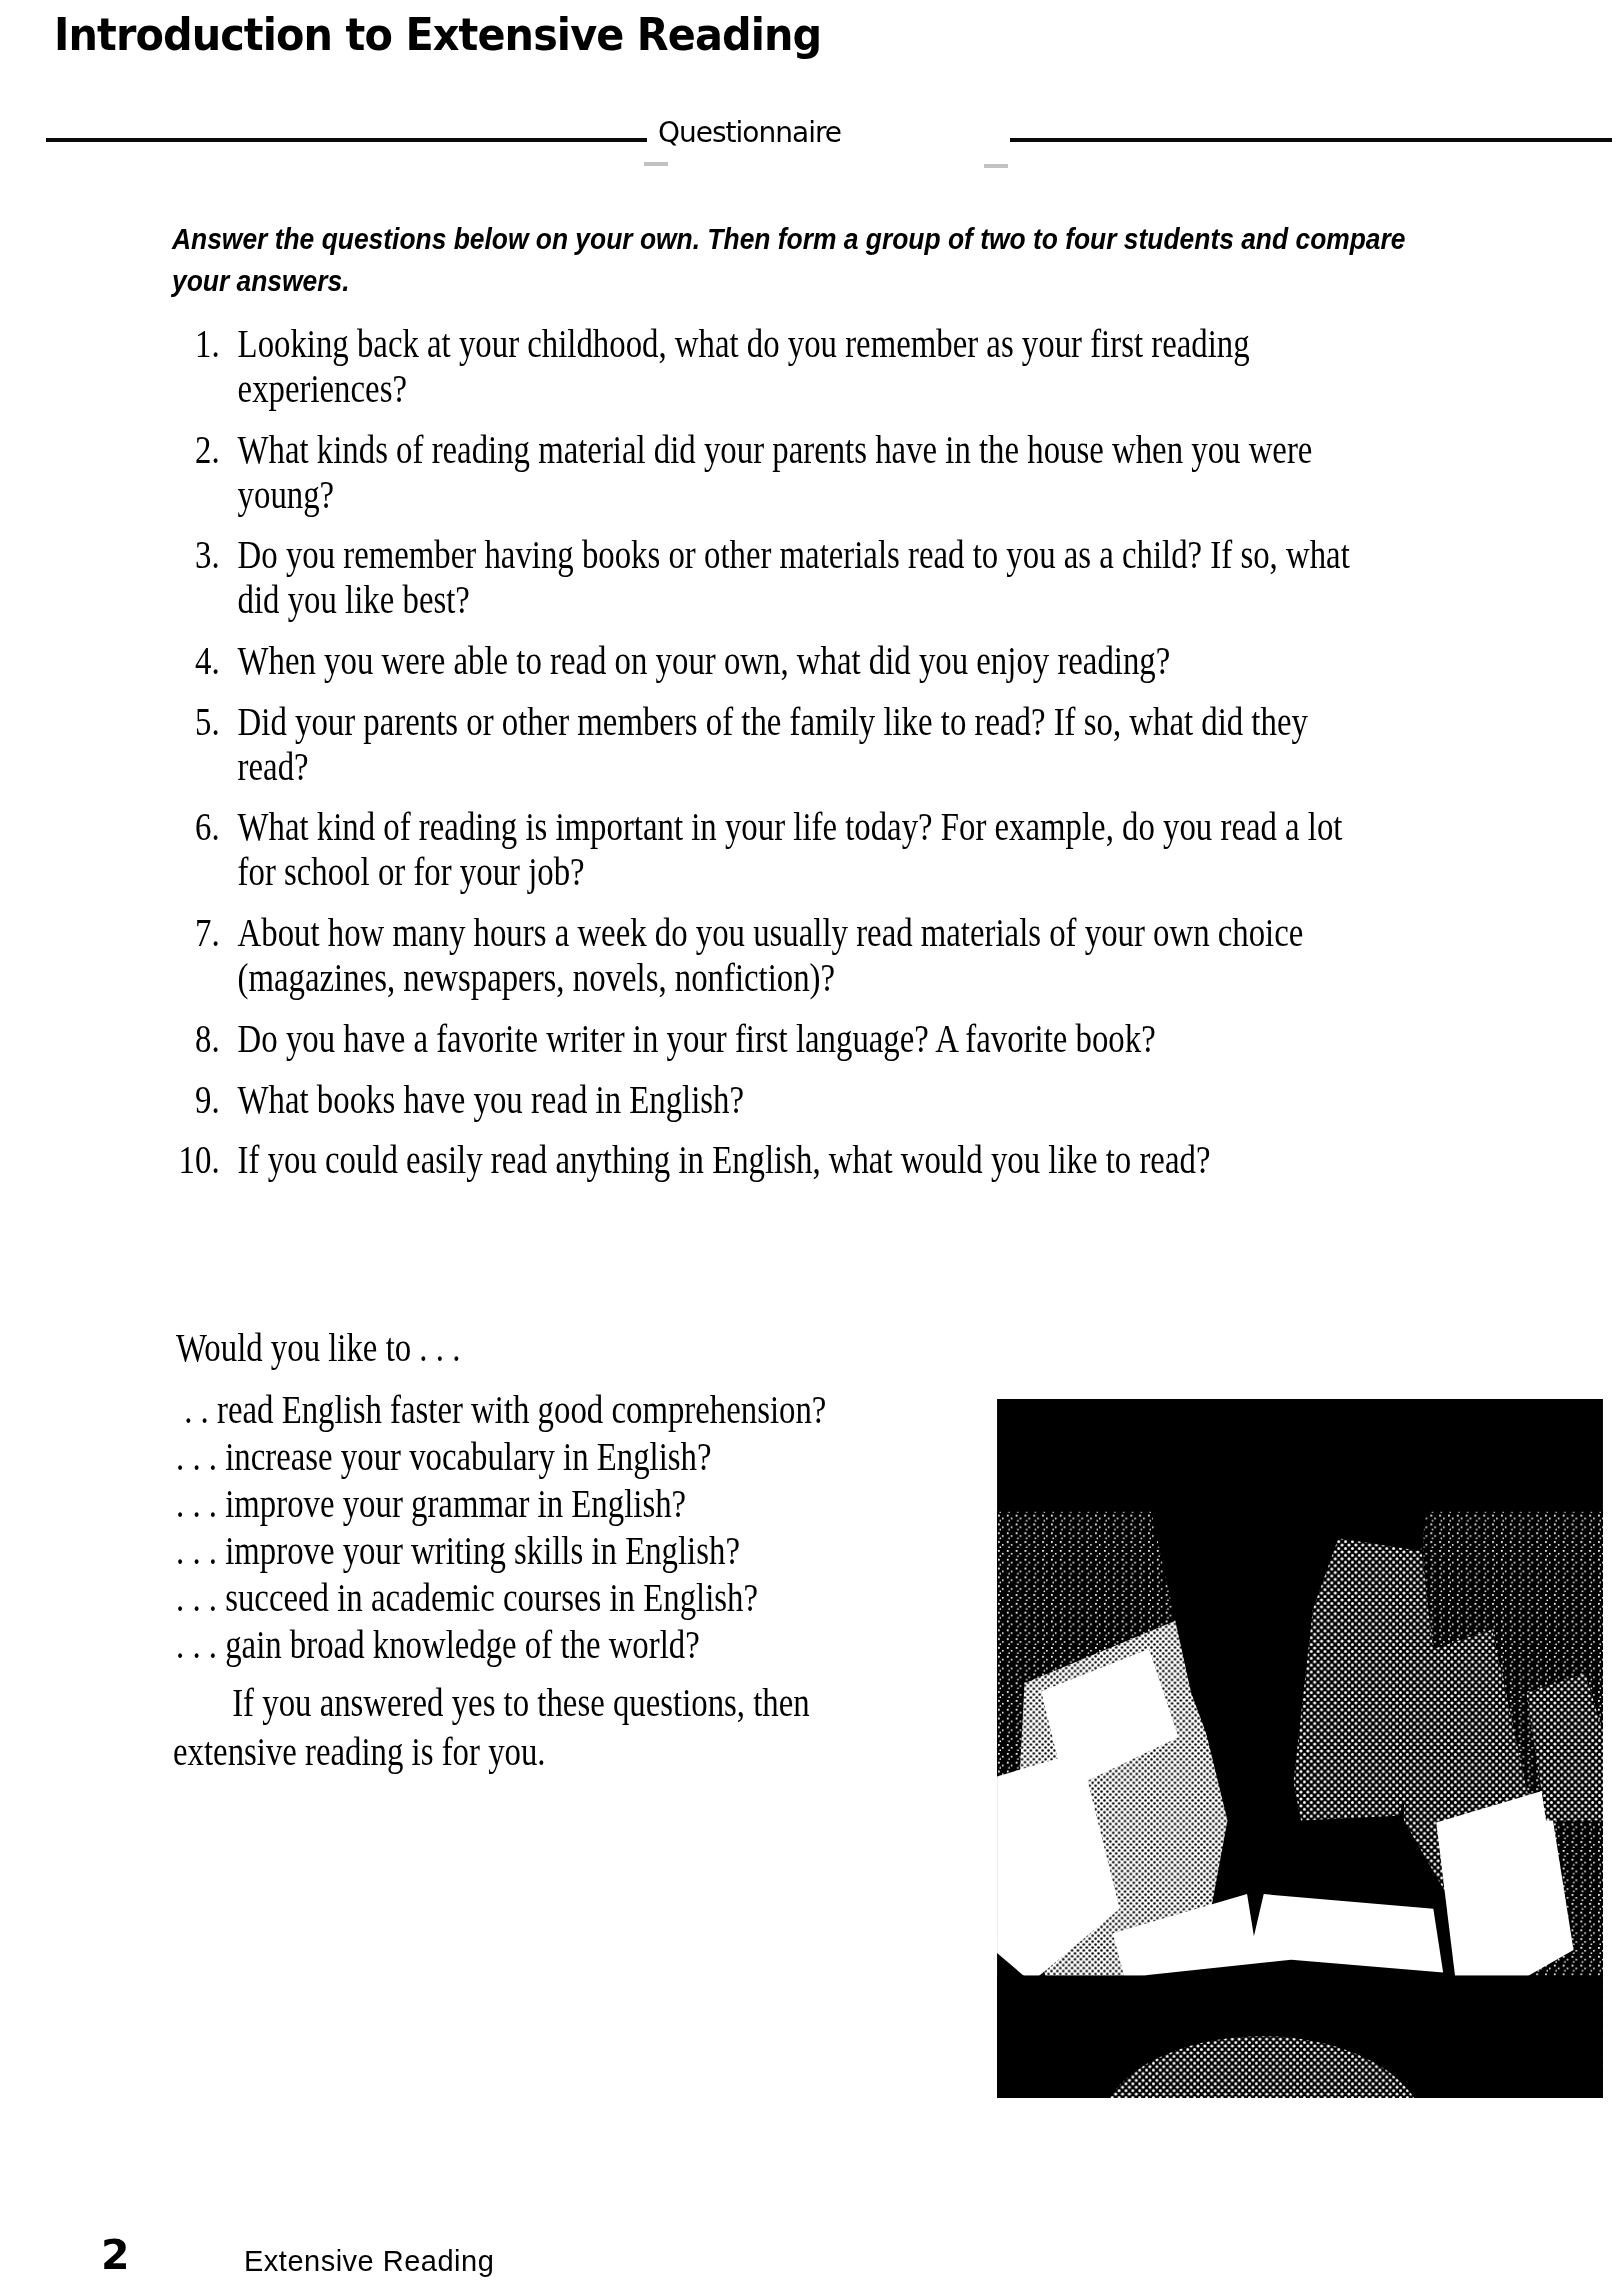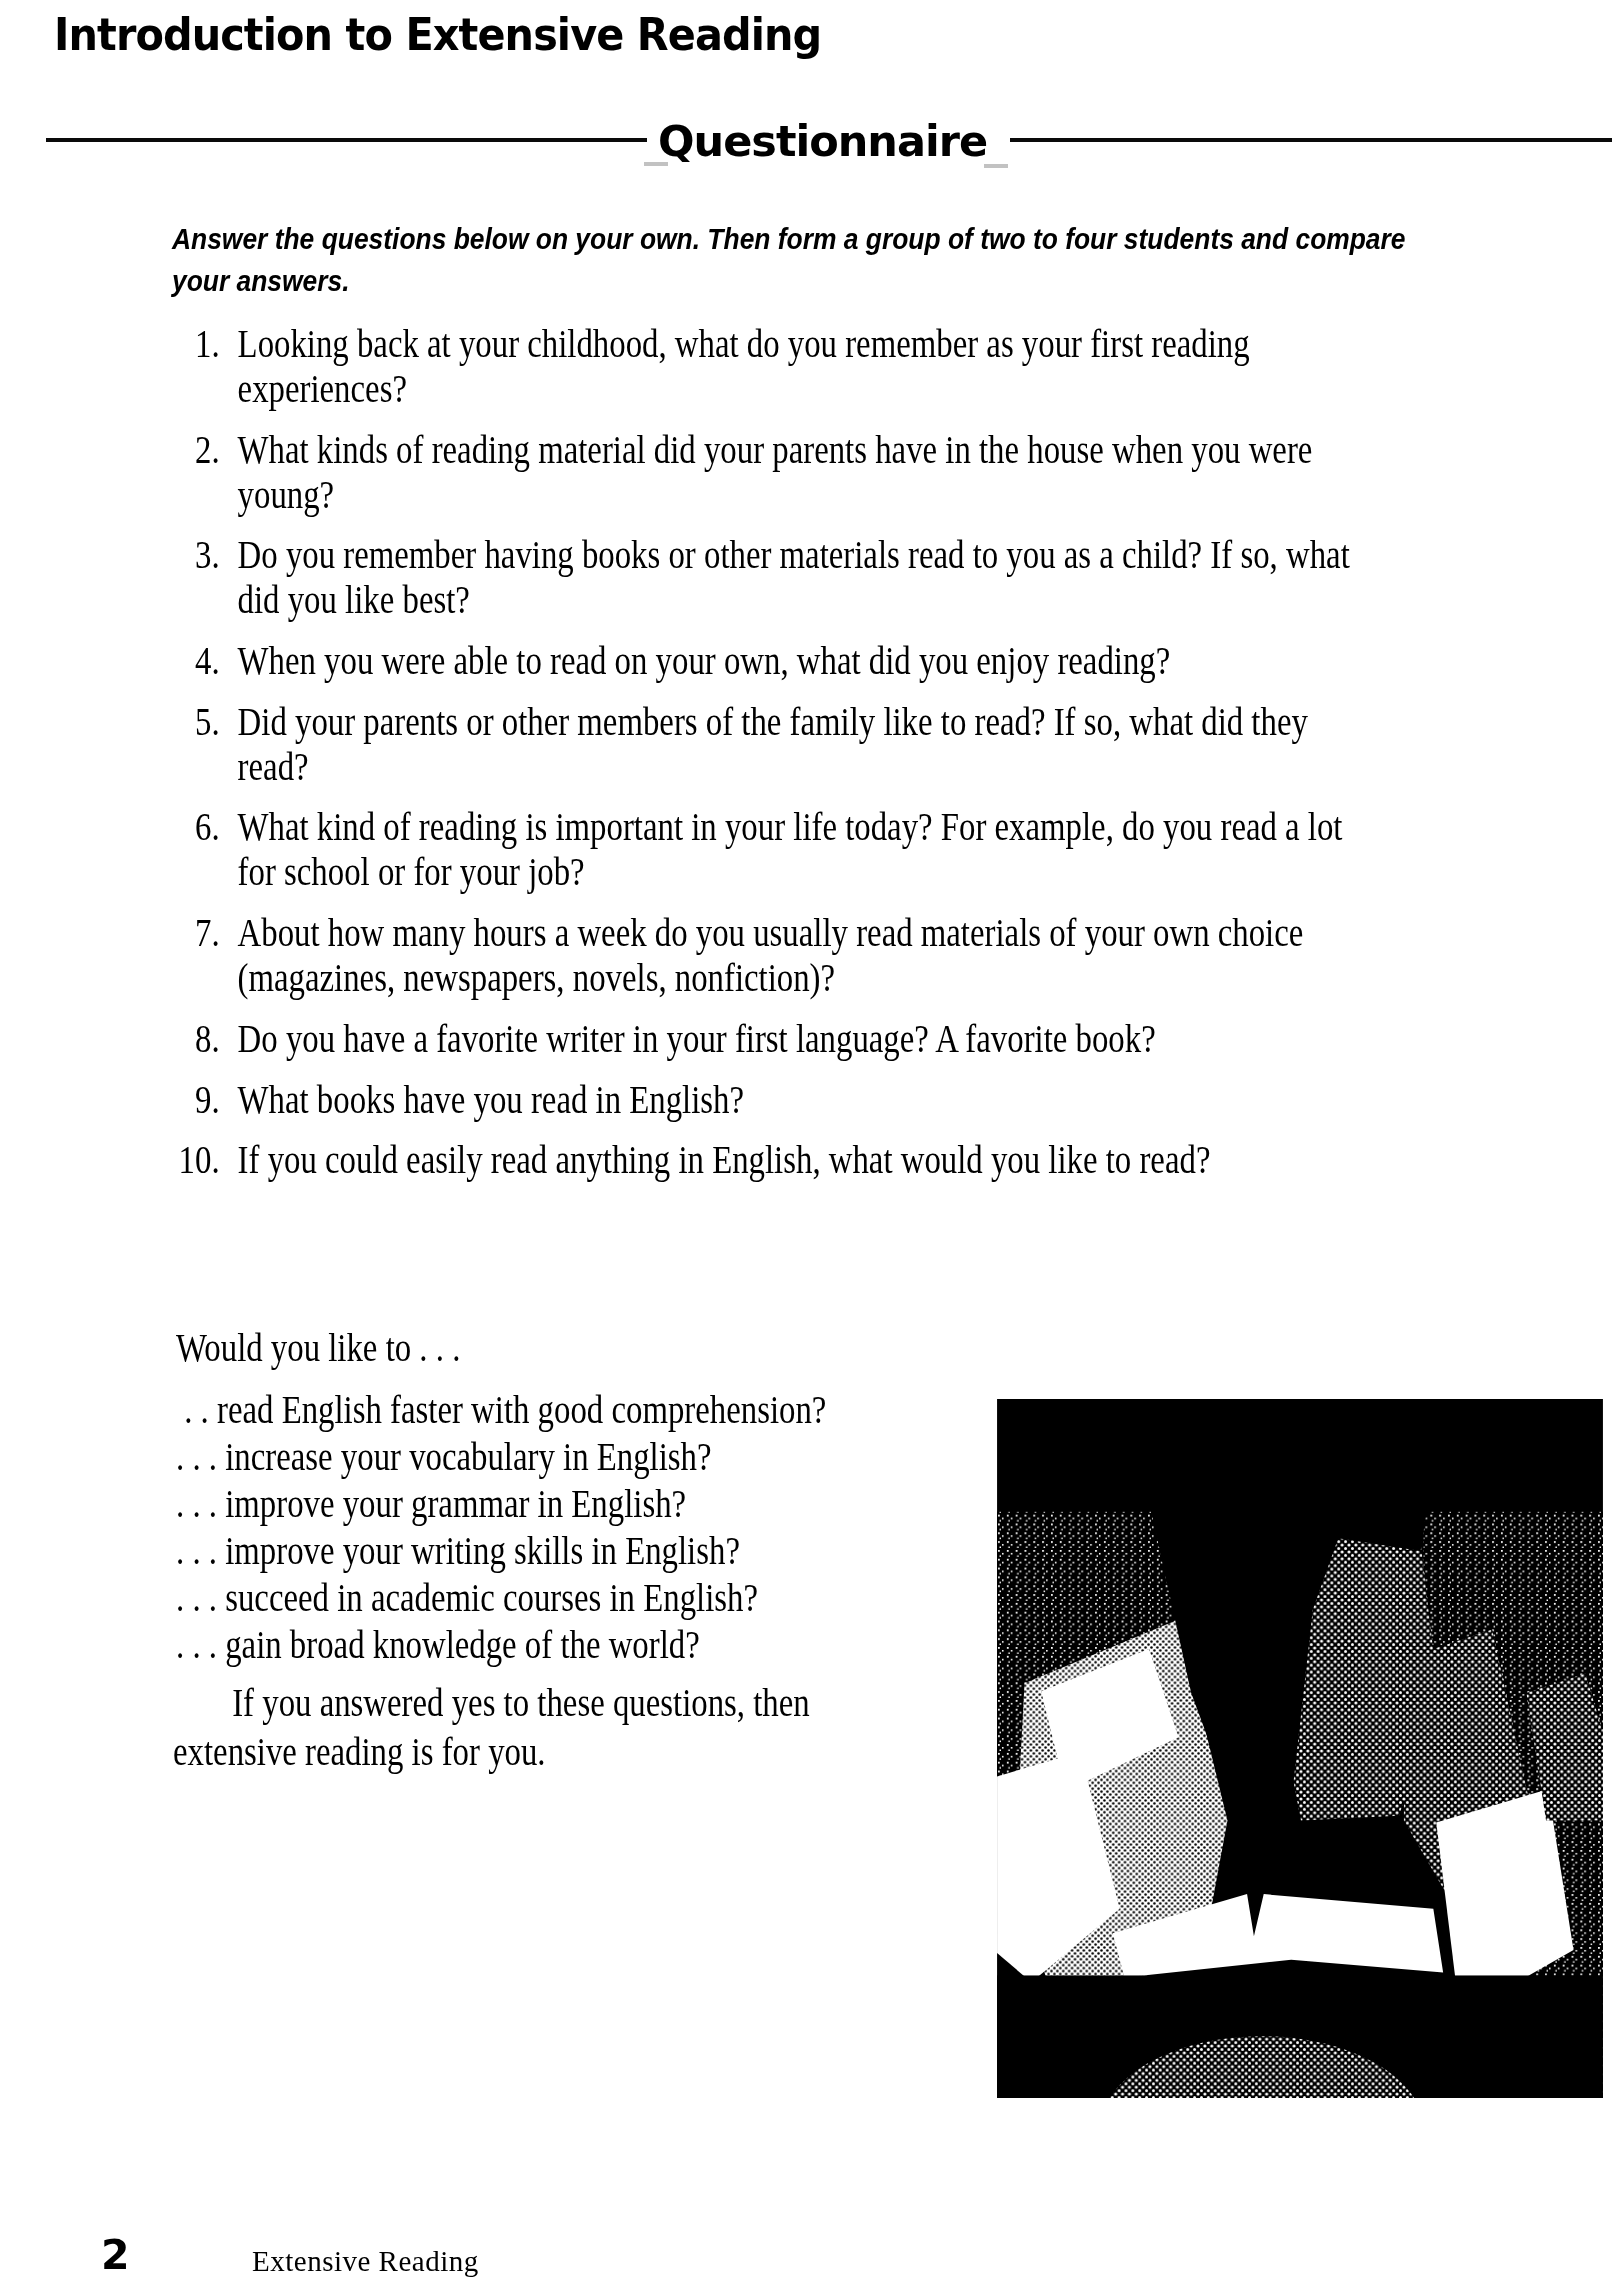--- a/index.html
+++ b/index.html
@@ -27,22 +27,22 @@
   .rule{height:3.9px;background:#0a0a0a;}
   .rule-left{left:46px;top:138px;width:601px;}
   .rule-right{left:1010px;top:138px;width:602px;}
   .gray-dash{height:3.9px;background:#c2c2c2;}
   .dash-a{left:644px;top:162px;width:23.5px;}
   .dash-b{left:984px;top:164px;width:23.5px;}
 
   .section-title{
     left:658px;top:116px;
     font-family:"DejaVu Sans", sans-serif;
-    font-weight:bold;
-    font-size:43px;
+    font-weight:normal;
+    font-size:28px;
     letter-spacing:-1px;
     white-space:nowrap;
   }
 
   .instructions{
     left:172px;top:218px;
     font-family:"Liberation Sans", sans-serif;
     font-weight:bold;
     font-style:italic;
     font-size:30px;
@@ -98,22 +98,22 @@
     width:606px;height:699px;
   }
 
   .footer-num{
     left:101px;top:2231px;
     font-family:"DejaVu Sans", sans-serif;
     font-weight:bold;
     font-size:41px;
   }
   .footer-label{
-    left:252px;top:2245px;
-    font-family:Liberation Serif, serif;
+    left:244px;top:2245px;
+    font-family:Liberation Sans, sans-serif;
     font-size:29px;
     letter-spacing:0.5px;
   }
 </style>
 </head>
 <body>
 
 <div class="abs chapter-title">Introduction to Extensive Reading</div>
 
 <div class="abs rule rule-left"></div>

